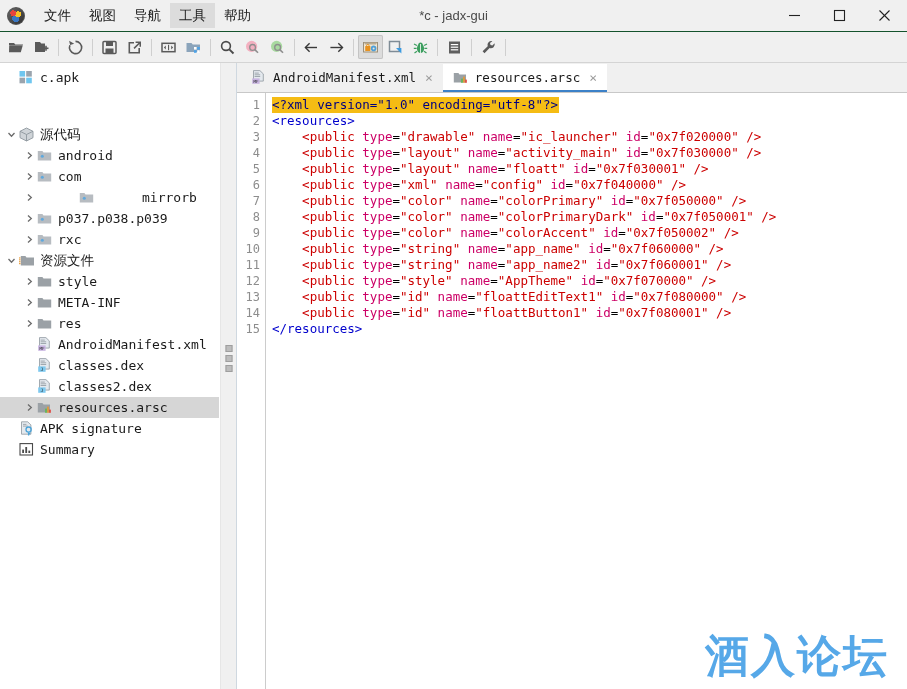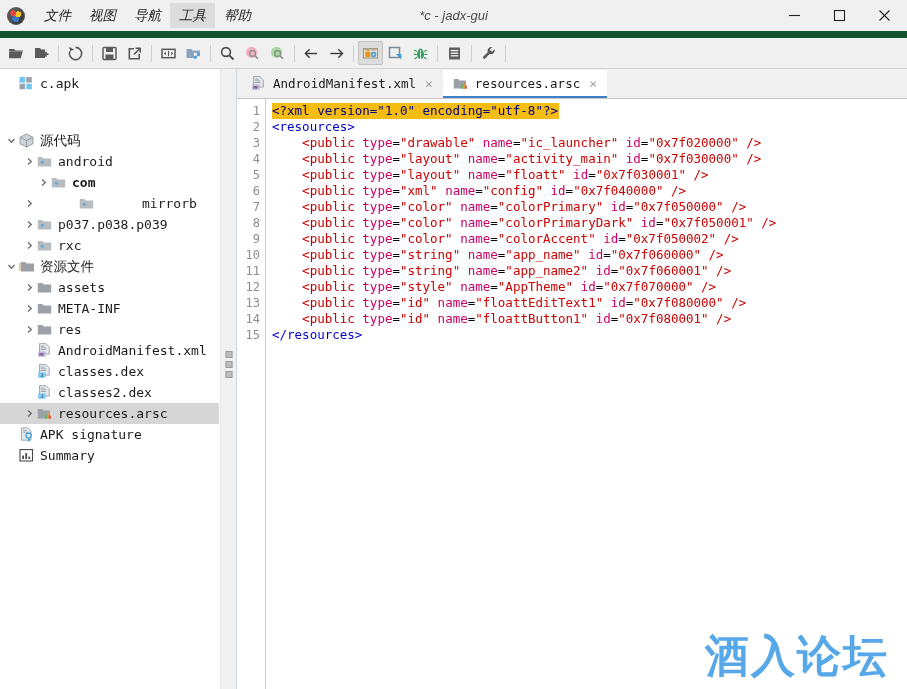--- a/index.html
+++ b/index.html
@@ -14,26 +14,25 @@
     position: relative;
     display: flex;
     flex-direction: column;
     background: #f0f0f0;
   }
 
   
   .titlebar {
     height: 31px;
     background: #f0f0f0;
-    border-bottom: 7px solid #14532d;
+    border-bottom: 1px solid #14532d;
     display: flex;
     align-items: center;
     flex: 0 0 auto;
     position: relative;
-    font-style: italic;
   }
   .app-icon {
     width: 18px; height: 18px;
     margin-left: 7px;
     border-radius: 50%;
     background:
       radial-gradient(circle at 35% 35%, #e8453c 0 3px, transparent 3px),
       radial-gradient(circle at 62% 40%, #f7c325 0 3px, transparent 3px),
       radial-gradient(circle at 48% 65%, #3b78c3 0 3.5px, transparent 3.5px),
       linear-gradient(135deg, #6b6b6b, #2b2b2b);
@@ -468,21 +467,21 @@
             </svg>
           </span>
           <span class="ticon">
             <svg width="15" height="15" viewBox="0 0 15 15">
               <path d="M0.8 3h4.6l1.1 1.4H14.2V12.4H0.8z" fill="#b7bcc1"></path>
               <circle cx="5.3" cy="8.3" r="1.5" fill="#5fa8dd"></circle>
             </svg>
           </span>
           <span class="tlabel">android</span>
         </div>
-        <div class="tree-row" style="padding-left: 36px; font-weight: bold;">
+        <div class="tree-row" style="padding-left: 22px;">
           <span class="arrow">
             <svg width="9" height="9" viewBox="0 0 9 9">
               <path d="M3 1.5L6.3 4.5L3 7.5" fill="none" stroke="#6a6a6a" stroke-width="1.3"></path>
             </svg>
           </span>
           <span class="ticon">
             <svg width="15" height="15" viewBox="0 0 15 15">
               <path d="M0.8 3h4.6l1.1 1.4H14.2V12.4H0.8z" fill="#b7bcc1"></path>
               <circle cx="5.3" cy="8.3" r="1.5" fill="#5fa8dd"></circle>
             </svg>
@@ -552,21 +551,21 @@
           <span class="arrow">
             <svg width="9" height="9" viewBox="0 0 9 9">
               <path d="M3 1.5L6.3 4.5L3 7.5" fill="none" stroke="#6a6a6a" stroke-width="1.3"></path>
             </svg>
           </span>
           <span class="ticon">
             <svg width="15" height="15" viewBox="0 0 15 15">
               <path d="M0.8 3h4.6l1.1 1.4H14.2V12.4H0.8z" fill="#9ba1a6"></path>
             </svg>
           </span>
-          <span class="tlabel">assets</span>
+          <span class="tlabel">style</span>
         </div>
         <div class="tree-row" style="padding-left: 22px;">
           <span class="arrow">
             <svg width="9" height="9" viewBox="0 0 9 9">
               <path d="M3 1.5L6.3 4.5L3 7.5" fill="none" stroke="#6a6a6a" stroke-width="1.3"></path>
             </svg>
           </span>
           <span class="ticon">
             <svg width="15" height="15" viewBox="0 0 15 15">
               <path d="M0.8 3h4.6l1.1 1.4H14.2V12.4H0.8z" fill="#9ba1a6"></path>

